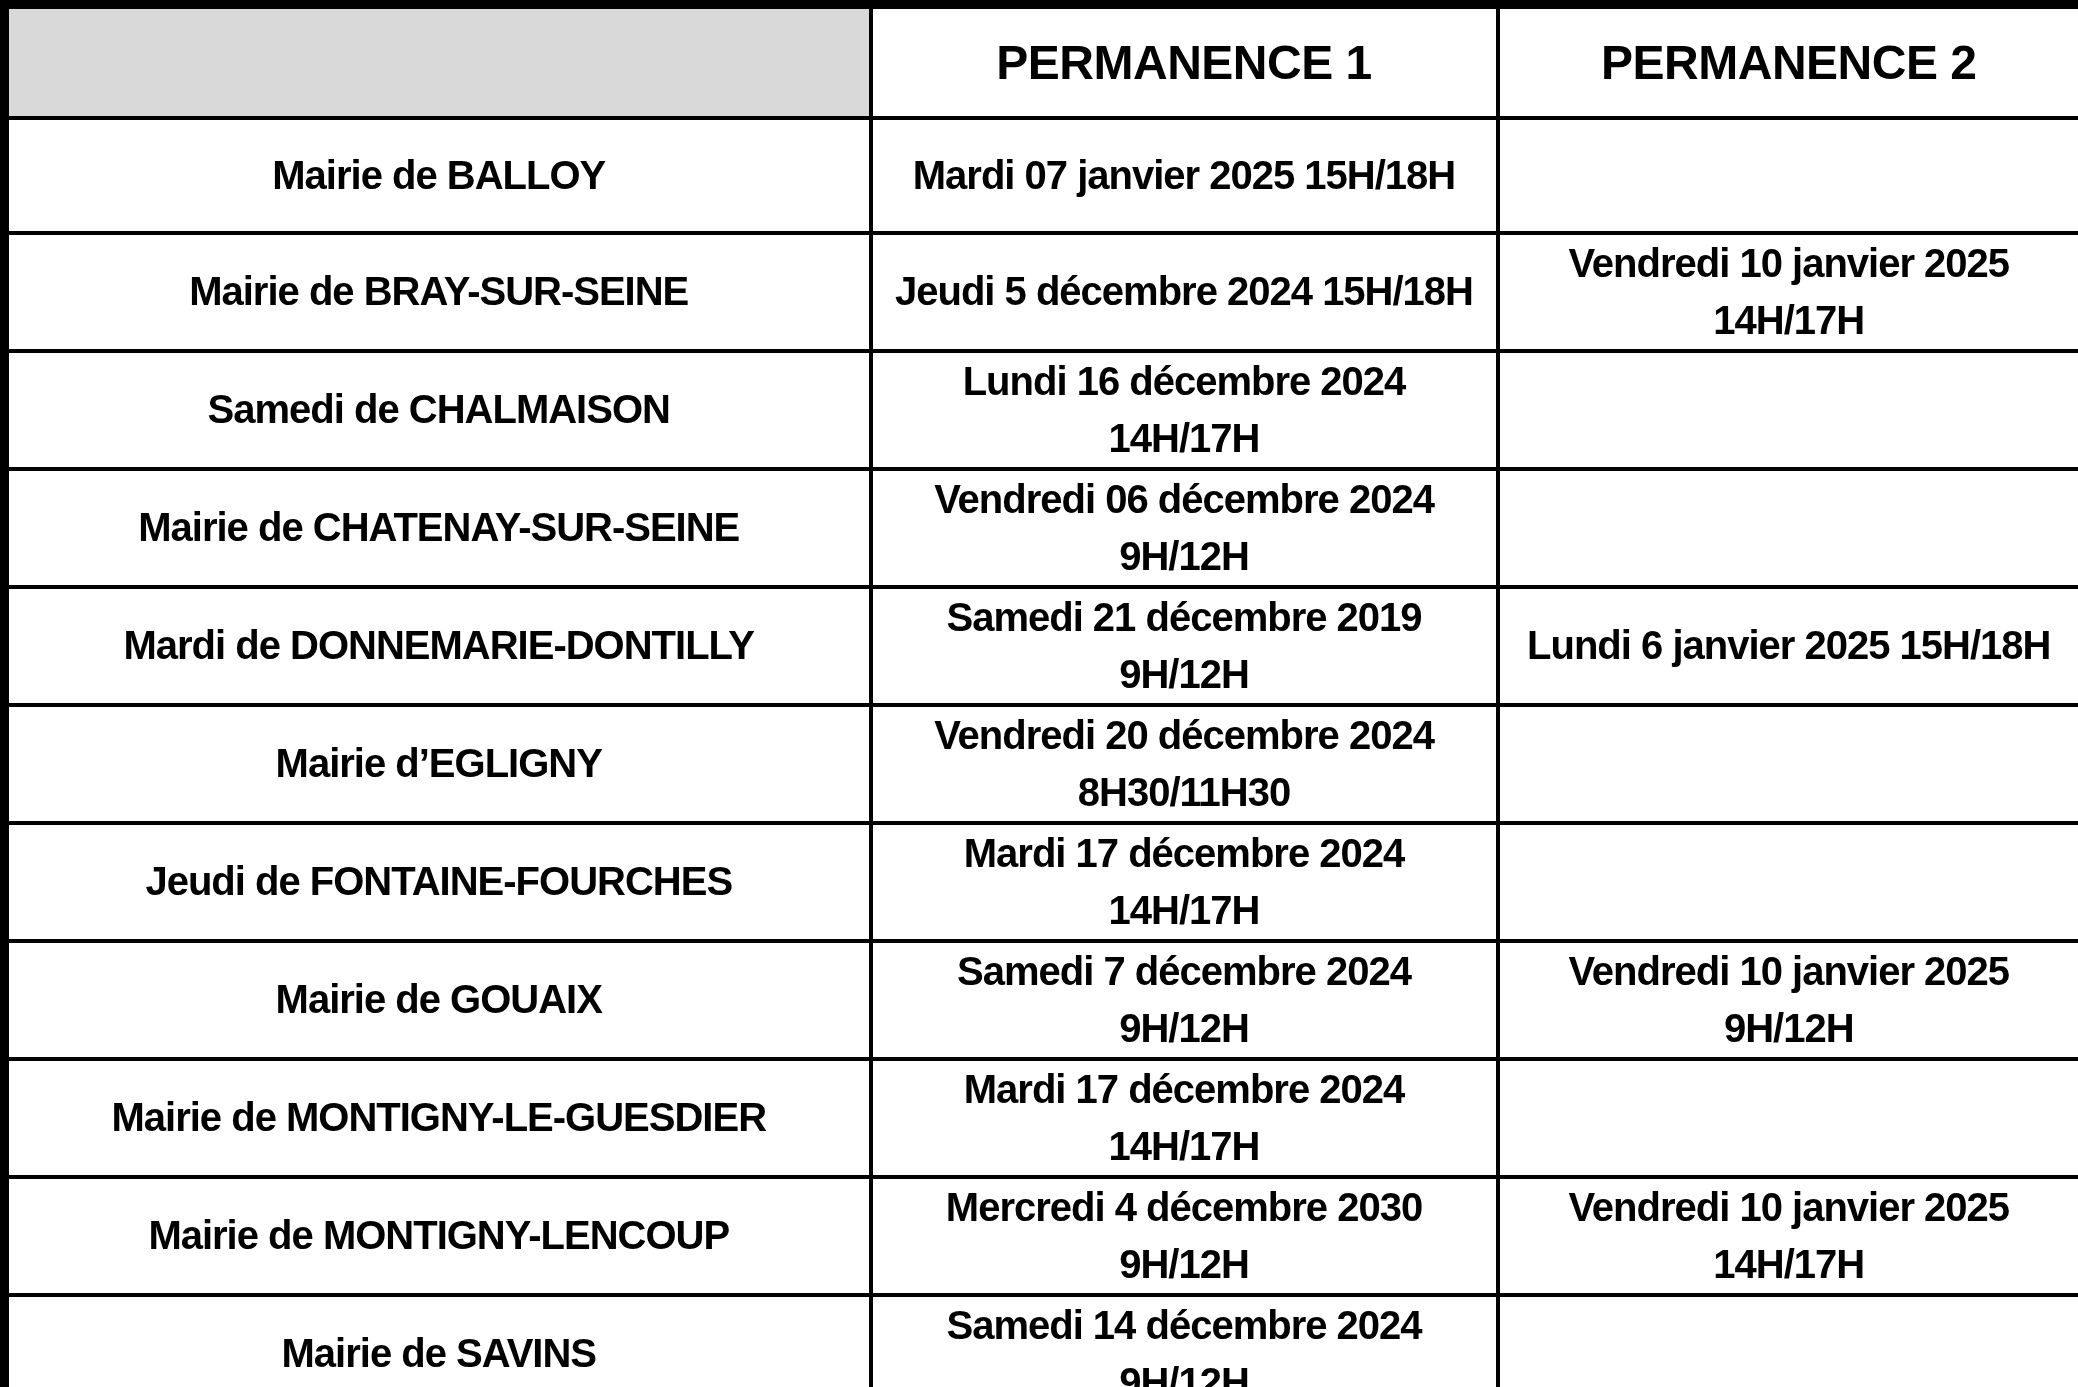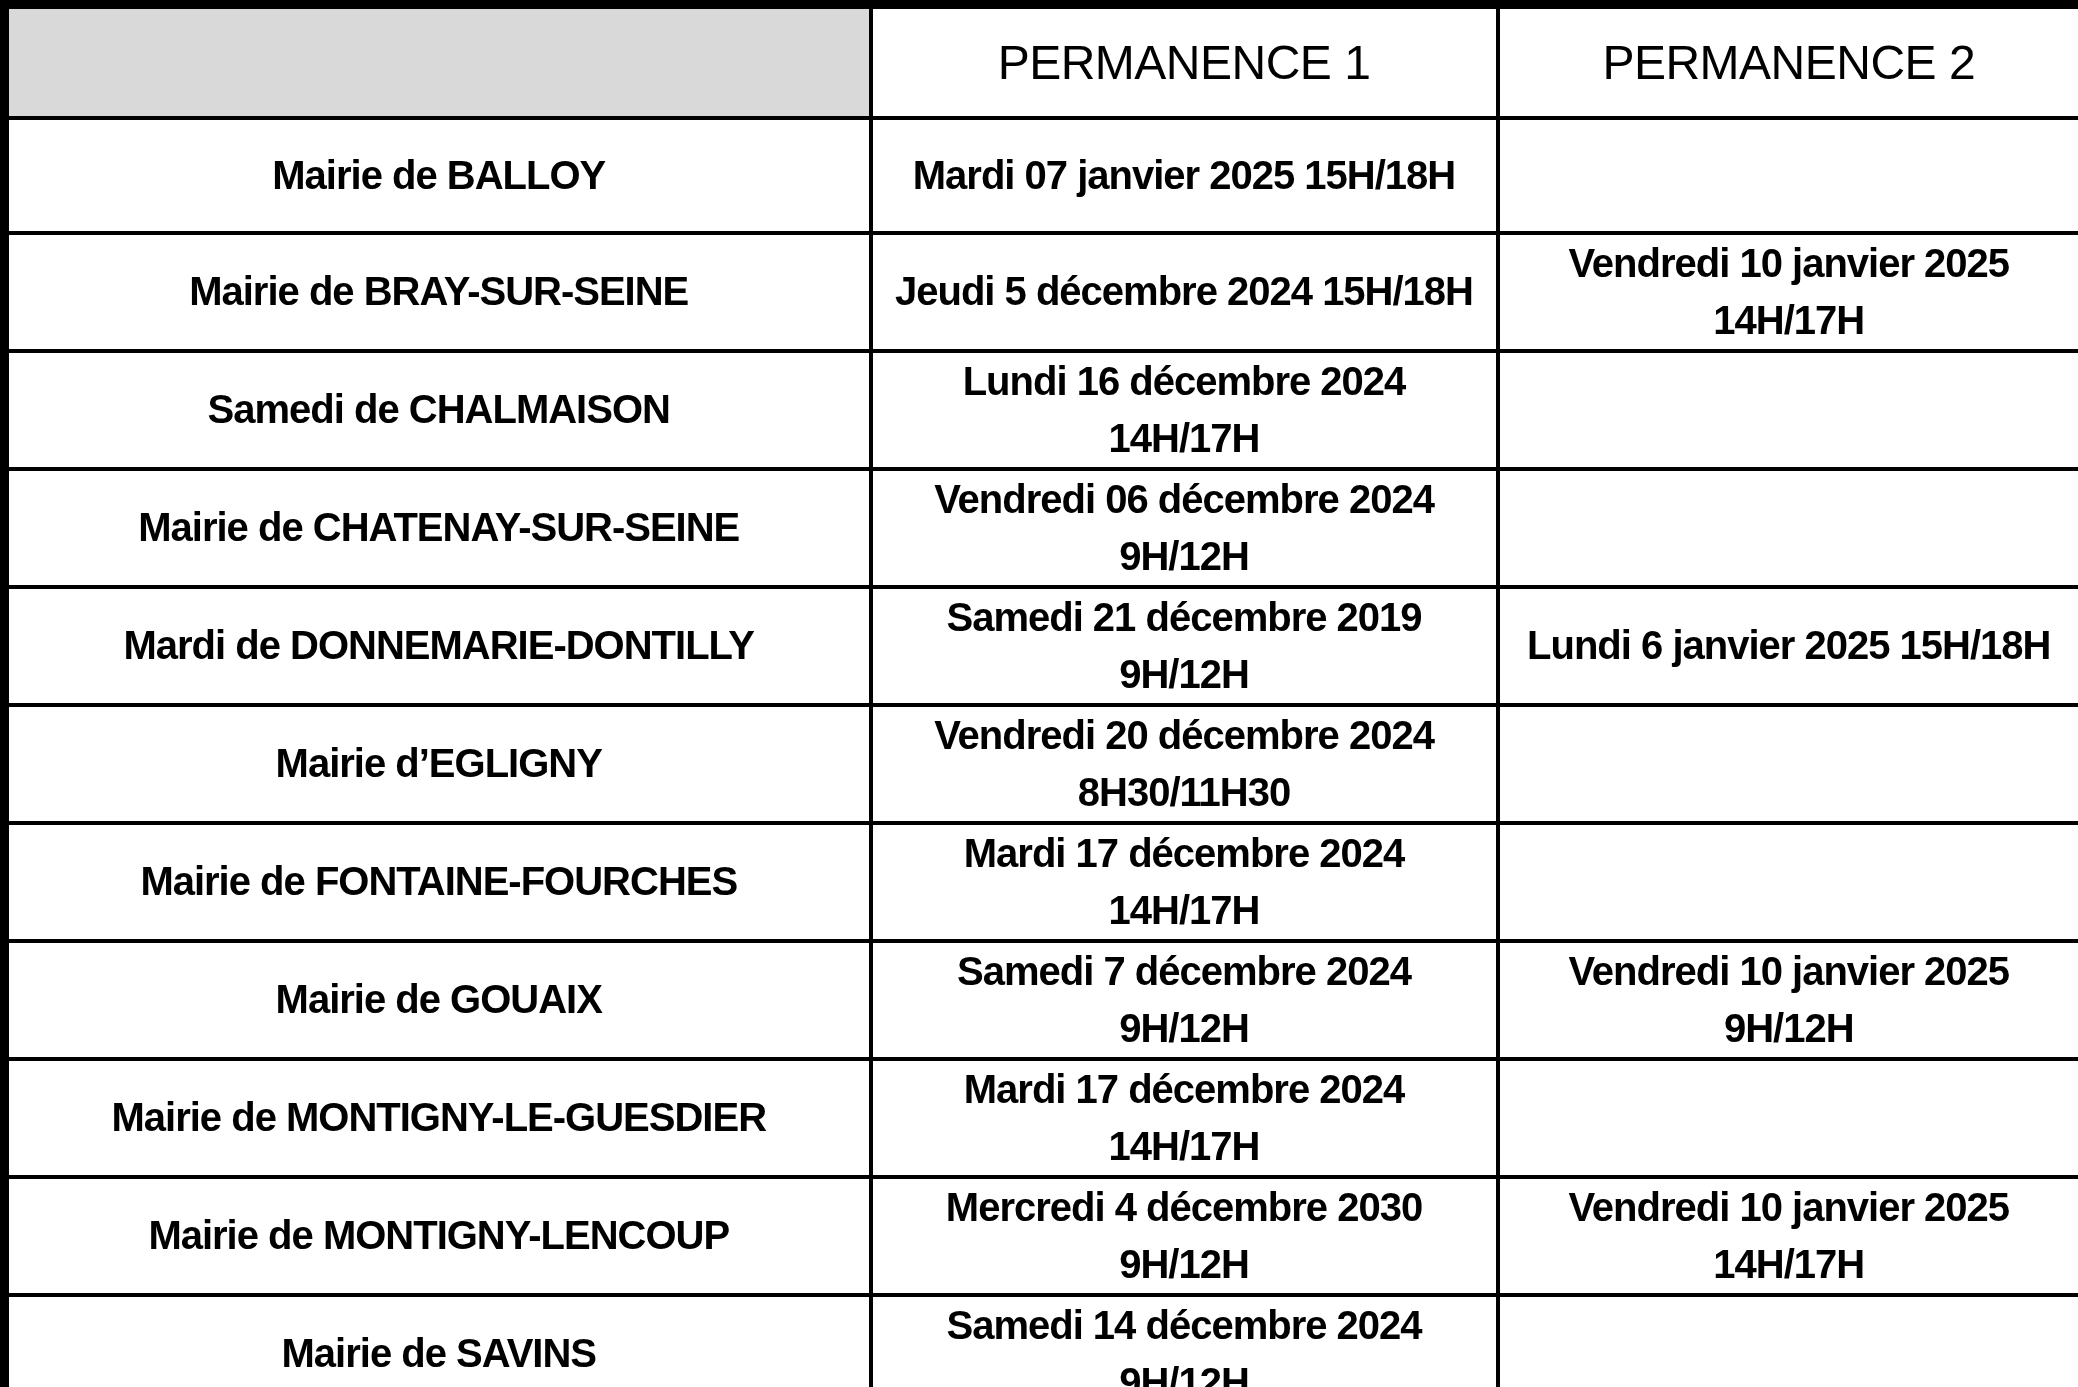--- a/index.html
+++ b/index.html
@@ -28,21 +28,21 @@
     text-align: center;
     vertical-align: middle;
     white-space: pre-line;
     padding: 0 6px;
     overflow: hidden;
   }
   thead tr { height: 113px; }
   tbody tr { height: 115px; }
   thead th {
     font-size: 48px;
-    font-weight: normal;
+    font-weight: bold;
     letter-spacing: -0.5px;
     border-bottom: 6px solid #000000;
   }
   th.corner {
     background: #d9d9d9;
     border-right: 8px solid #000000;
     border-bottom: 8px solid #000000;
   }
   tbody td {
     font-size: 40px;
@@ -98,21 +98,21 @@
 9H/12H</td>
         <td>Lundi 6 janvier 2025 15H/18H</td>
       </tr>
       <tr>
         <td>Mairie d’EGLIGNY</td>
         <td>Vendredi 20 décembre 2024
 8H30/11H30</td>
         <td></td>
       </tr>
       <tr>
-        <td>Mairie de FONTAINE-FOURCHES</td>
+        <td>Jeudi de FONTAINE-FOURCHES</td>
         <td>Mardi 17 décembre 2024
 14H/17H</td>
         <td></td>
       </tr>
       <tr>
         <td>Mairie de GOUAIX</td>
         <td>Samedi 7 décembre 2024
 9H/12H</td>
         <td>Vendredi 10 janvier 2025
 9H/12H</td>

